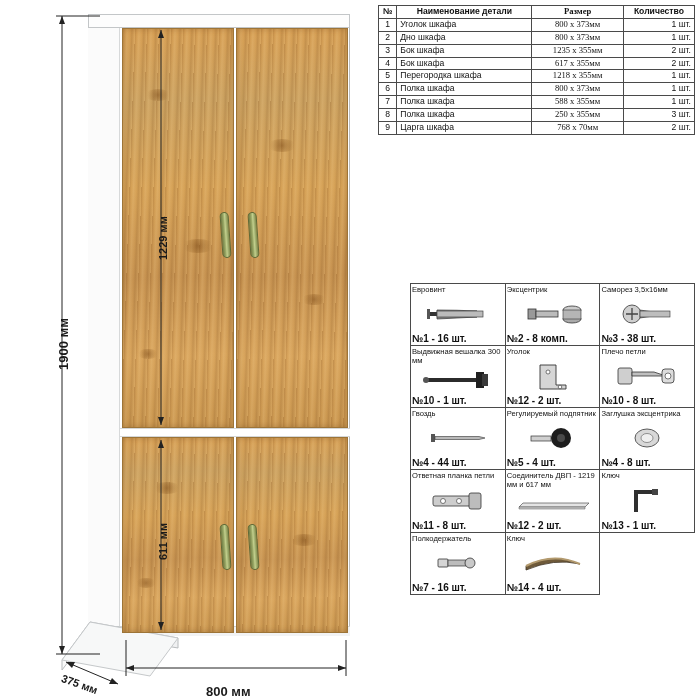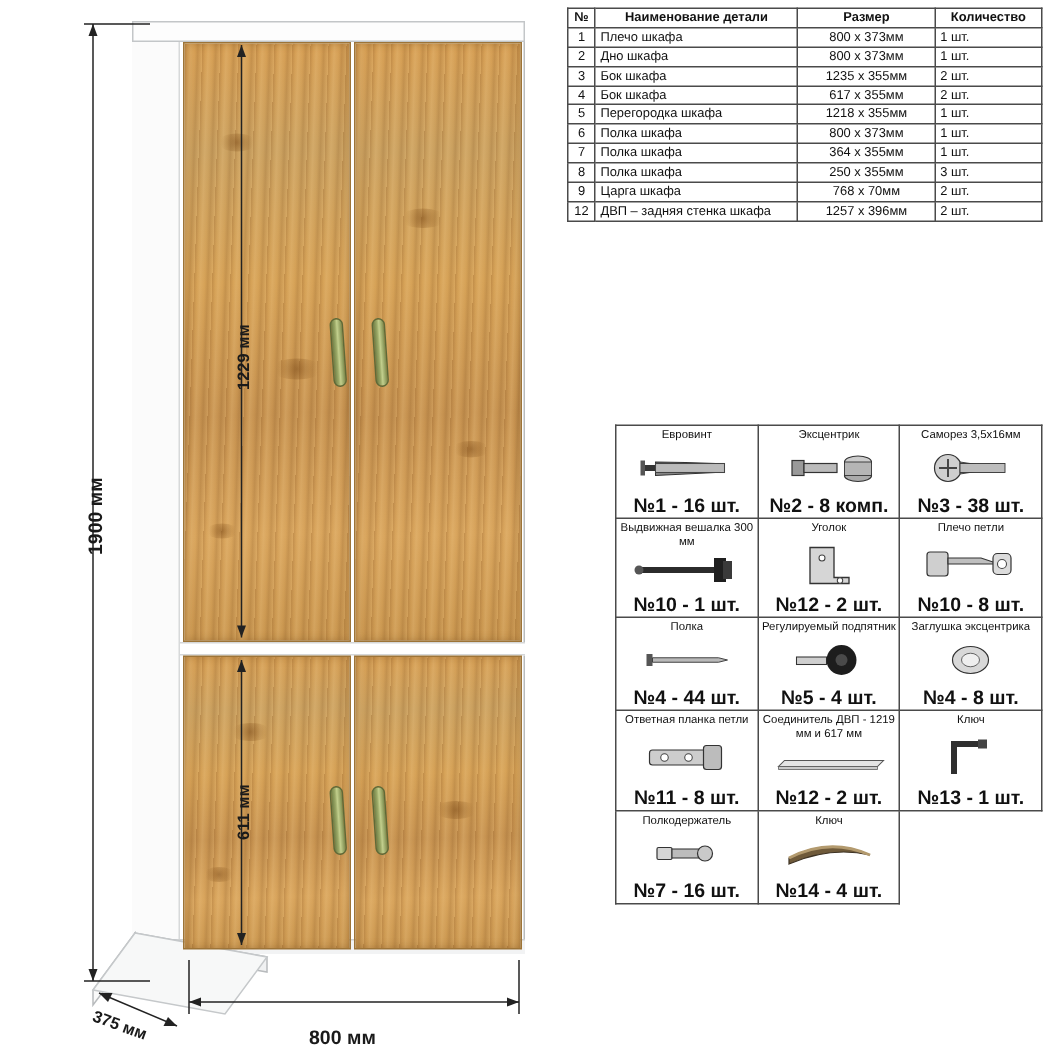--- a/index.html
+++ b/index.html
@@ -125,42 +125,41 @@
     color: #111;
   }
   #parts-table th, #parts-table td {
     border: 1px solid #4a4a4a;
     padding: 1px 3px;
     line-height: 1.15;
   }
   #parts-table th { font-weight: bold; text-align: center; }
   .c-num { width: 18px; text-align: center; }
   .c-name { width: 133px; text-align: left; }
-  .c-size { width: 90px; text-align: center; }
-  .c-qty  { width: 70px; text-align: left; }
+  .c-size { width: 90px; text-align: center; font-family: Liberation Serif, serif; }
+  .c-qty  { width: 70px; text-align: right; }
 
   
   #fittings {
     position: absolute;
     left: 410px; top: 283px;
     width: 285px;
     border-collapse: collapse;
     font-size: 7.6px;
     color: #111;
   }
   #fittings td {
     border: 1px solid #4a4a4a;
     width: 95px;
     height: 62px;
     vertical-align: top;
-    text-align: center;
     padding: 2px 1px 1px 1px;
   }
   .f-title { font-size: 7.6px; line-height: 1.15; font-weight: normal; min-height: 9px; }
-  .f-art { font-size: 13px; font-weight: bold; }
+  .f-art { font-size: 10px; font-weight: bold; }
   .f-ico { height: 30px; display: flex; align-items: center; justify-content: center; }
   .f-cell-inner { display: flex; flex-direction: column; justify-content: space-between; height: 100%; }
 </style>
 </head>
 <body>
 
 <div id="drawing">
 
   <div class="cab-shadow"></div>
   <div class="cab-left-panel"></div>
@@ -240,21 +239,21 @@
     <tr>
       <th class="c-num">№</th>
       <th class="c-name">Наименование детали</th>
       <th class="c-size">Размер</th>
       <th class="c-qty">Количество</th>
     </tr>
   </thead>
   <tbody>
     <tr>
         <td class="c-num">1</td>
-        <td class="c-name">Плечо шкафа</td>
+        <td class="c-name">Уголок шкафа</td>
         <td class="c-size">800 х 373мм</td>
         <td class="c-qty">1 шт.</td>
       </tr>
     <tr>
         <td class="c-num">2</td>
         <td class="c-name">Дно шкафа</td>
         <td class="c-size">800 х 373мм</td>
         <td class="c-qty">1 шт.</td>
       </tr>
     <tr>
@@ -277,39 +276,33 @@
       </tr>
     <tr>
         <td class="c-num">6</td>
         <td class="c-name">Полка шкафа</td>
         <td class="c-size">800 х 373мм</td>
         <td class="c-qty">1 шт.</td>
       </tr>
     <tr>
         <td class="c-num">7</td>
         <td class="c-name">Полка шкафа</td>
-        <td class="c-size">364 х 355мм</td>
+        <td class="c-size">588 х 355мм</td>
         <td class="c-qty">1 шт.</td>
       </tr>
     <tr>
         <td class="c-num">8</td>
         <td class="c-name">Полка шкафа</td>
         <td class="c-size">250 х 355мм</td>
         <td class="c-qty">3 шт.</td>
       </tr>
     <tr>
         <td class="c-num">9</td>
         <td class="c-name">Царга шкафа</td>
         <td class="c-size">768 х 70мм</td>
-        <td class="c-qty">2 шт.</td>
-      </tr>
-    <tr>
-        <td class="c-num">12</td>
-        <td class="c-name">ДВП – задняя стенка шкафа</td>
-        <td class="c-size">1257 х 396мм</td>
         <td class="c-qty">2 шт.</td>
       </tr>
   </tbody>
 </table>
 
 <table id="fittings">
   <tbody>
 
     <tr>
       <td>
@@ -398,21 +391,21 @@
               </svg>
         </div>
         <div class="f-art">№10 - 8 шт.</div>
       </div>
         </td>
     </tr>
 
     <tr>
       <td>
           <div class="f-cell-inner">
-        <div class="f-title">Полка</div>
+        <div class="f-title">Гвоздь</div>
         <div class="f-ico">
           <svg width="70" height="16" viewBox="0 0 70 16">
                 <rect x="8" y="4" width="4" height="8" fill="#555"></rect>
                 <path d="M12 6.5 h44 l6 1.5 l-6 1.5 h-44 z" fill="#b9b9b9" stroke="#333" stroke-width="0.6"></path>
               </svg>
         </div>
         <div class="f-art">№4 - 44 шт.</div>
       </div>
         </td>
       <td>

